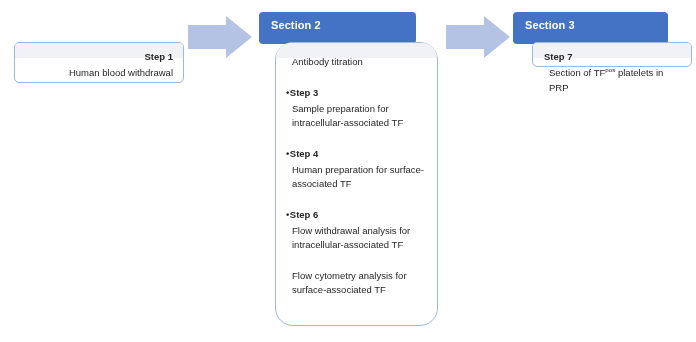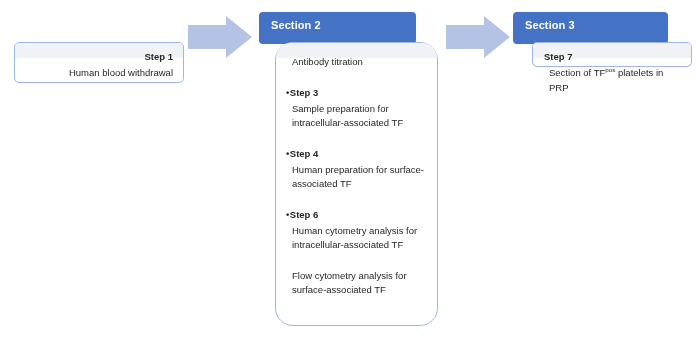--- a/index.html
+++ b/index.html
@@ -170,21 +170,21 @@
           <div class="step-title">
             <span class="step-bullet">•</span><span>Step 4</span>
           </div>
           <div class="step-desc">Human preparation for surface-associated TF</div>
         </div>
 
         <div class="step step-bulleted">
           <div class="step-title">
             <span class="step-bullet">•</span><span>Step 6</span>
           </div>
-          <div class="step-desc">Human cytometry analysis for intracellular-associated TF</div>
+          <div class="step-desc">Flow withdrawal analysis for intracellular-associated TF</div>
         </div>
 
         <div class="step step-bulleted">
           <div class="step-desc">Flow cytometry analysis for surface-associated TF</div>
         </div>
 
       </div>
     </div>
   </div>
 

